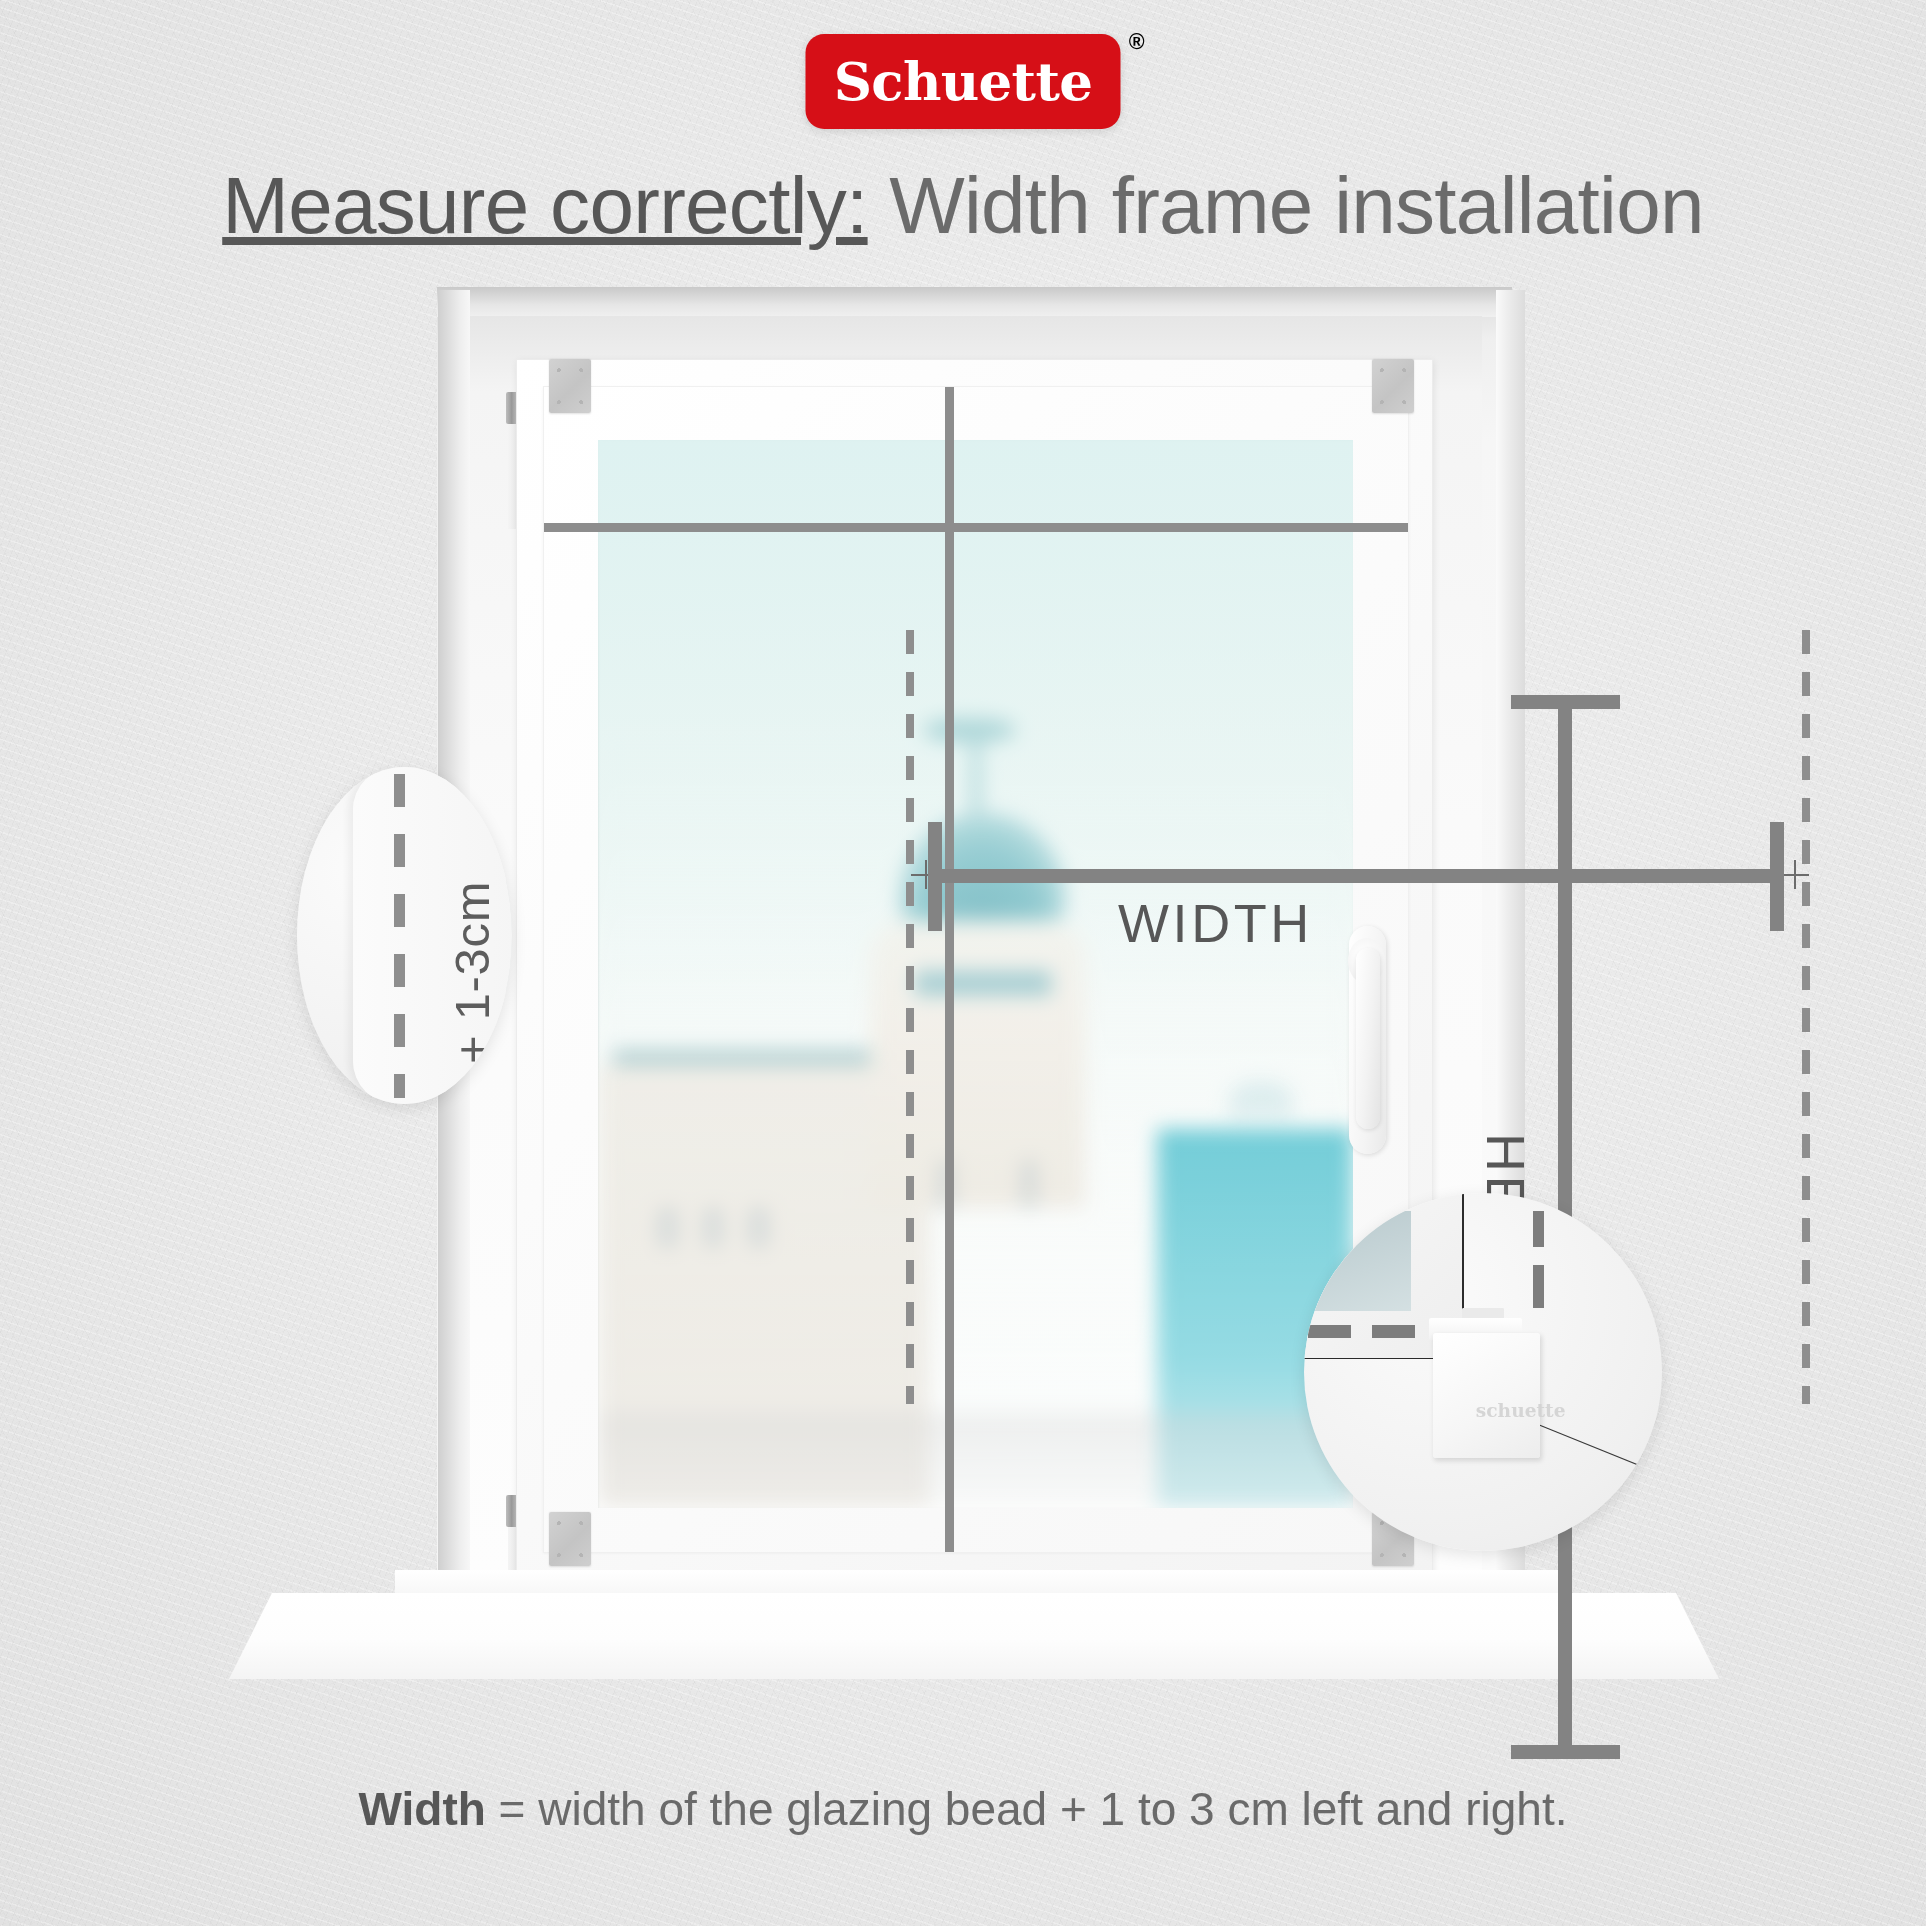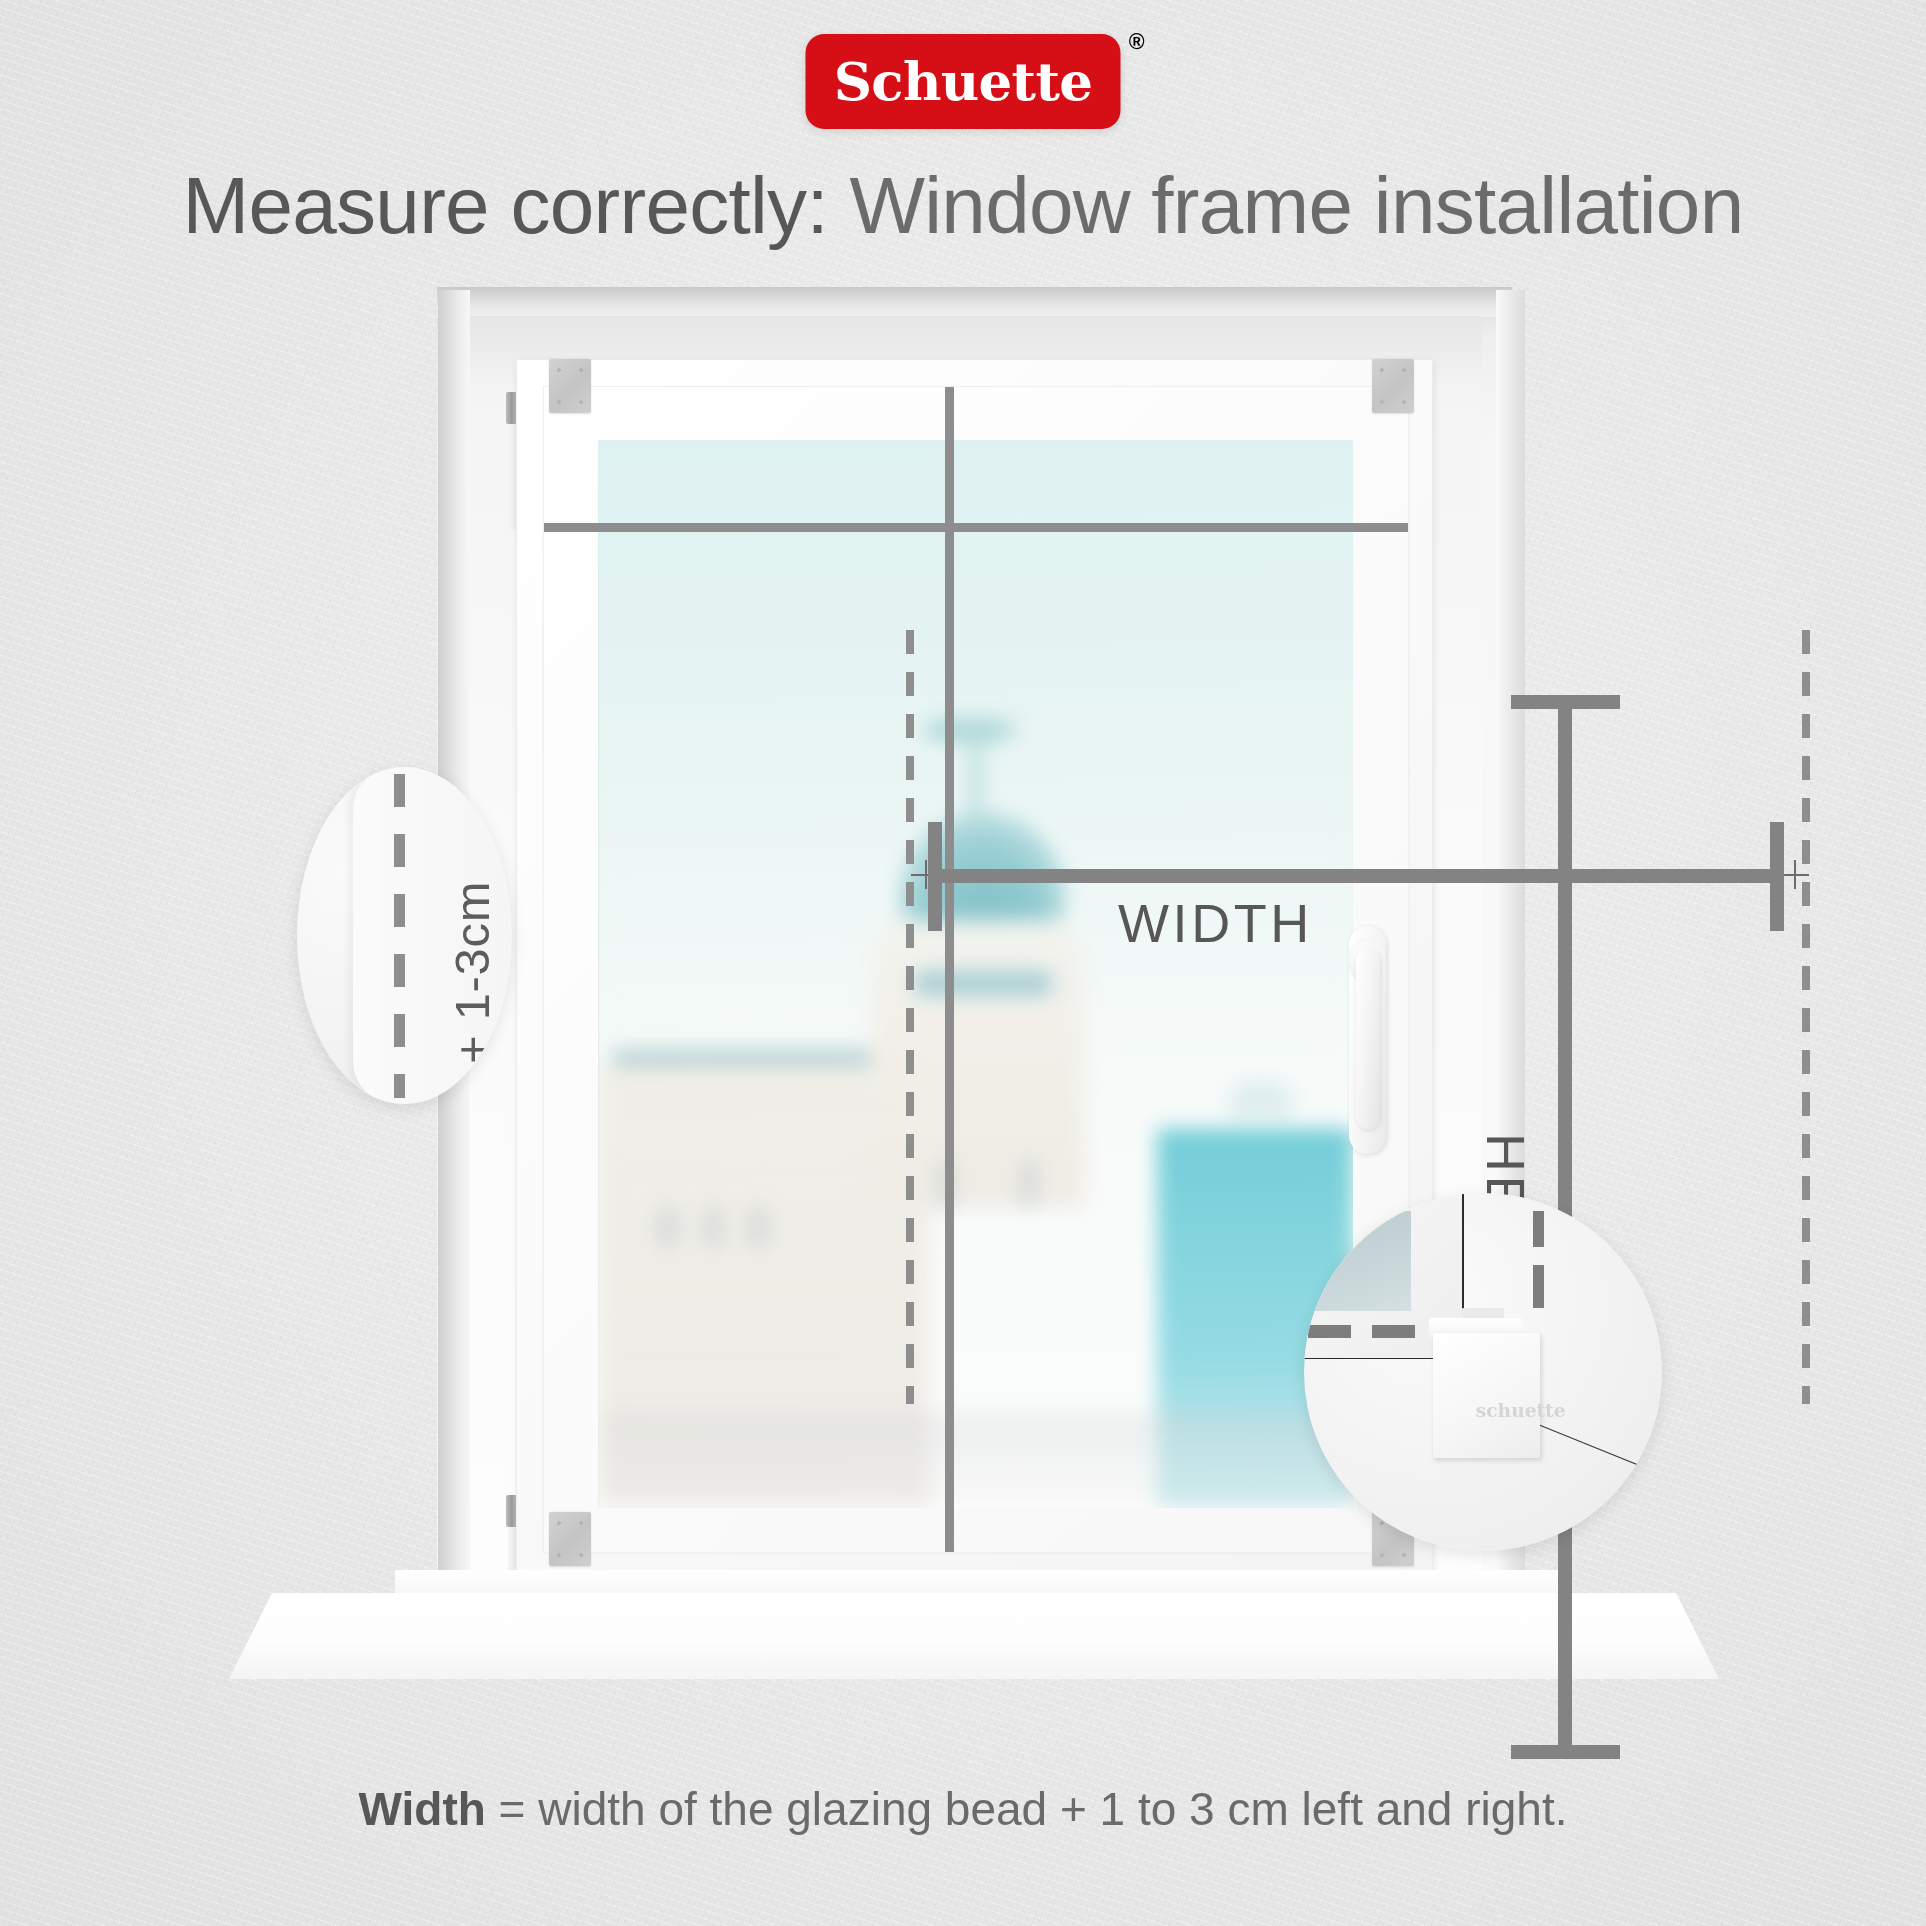--- a/index.html
+++ b/index.html
@@ -62,21 +62,21 @@
     position: absolute;
     top: 163px; left: 0; width: 100%;
     text-align: center;
     white-space: nowrap;
     font-size: 80px;
     line-height: 1.08;
     color: #5f5f5f;
     font-weight: 300;
     letter-spacing: -0.7px;
   }
-  #headline .hl-strong { font-weight: 500; color: #575757; }
+  #headline .hl-strong { font-weight: 500; color: #575757; text-decoration: underline; }
   #headline .hl-light  { font-weight: 200; color: #6b6b6b; }
 
   
   #window-scene {
     position: absolute;
     left: 401px; top: 287px;
     width: 1161px; height: 1376px;
   }
 
   
@@ -486,21 +486,21 @@
 
 <div id="wall-texture"></div>
 
 <div id="logo-badge">
   <span id="logo-text">Schuette</span>
   <span id="logo-reg">®</span>
 </div>
 
 <h1 id="headline">
   <span class="hl-strong">Measure correctly:</span>
-  <span class="hl-light">Window frame installation</span>
+  <span class="hl-light">Width frame installation</span>
 </h1>
 
 <div id="window-scene">
 
   <div id="reveal-outer"></div>
   <div id="reveal-top-ledge"></div>
   <div id="reveal-inner"></div>
   <div id="reveal-left-wall"></div>
   <div id="reveal-right-wall"></div>
 

